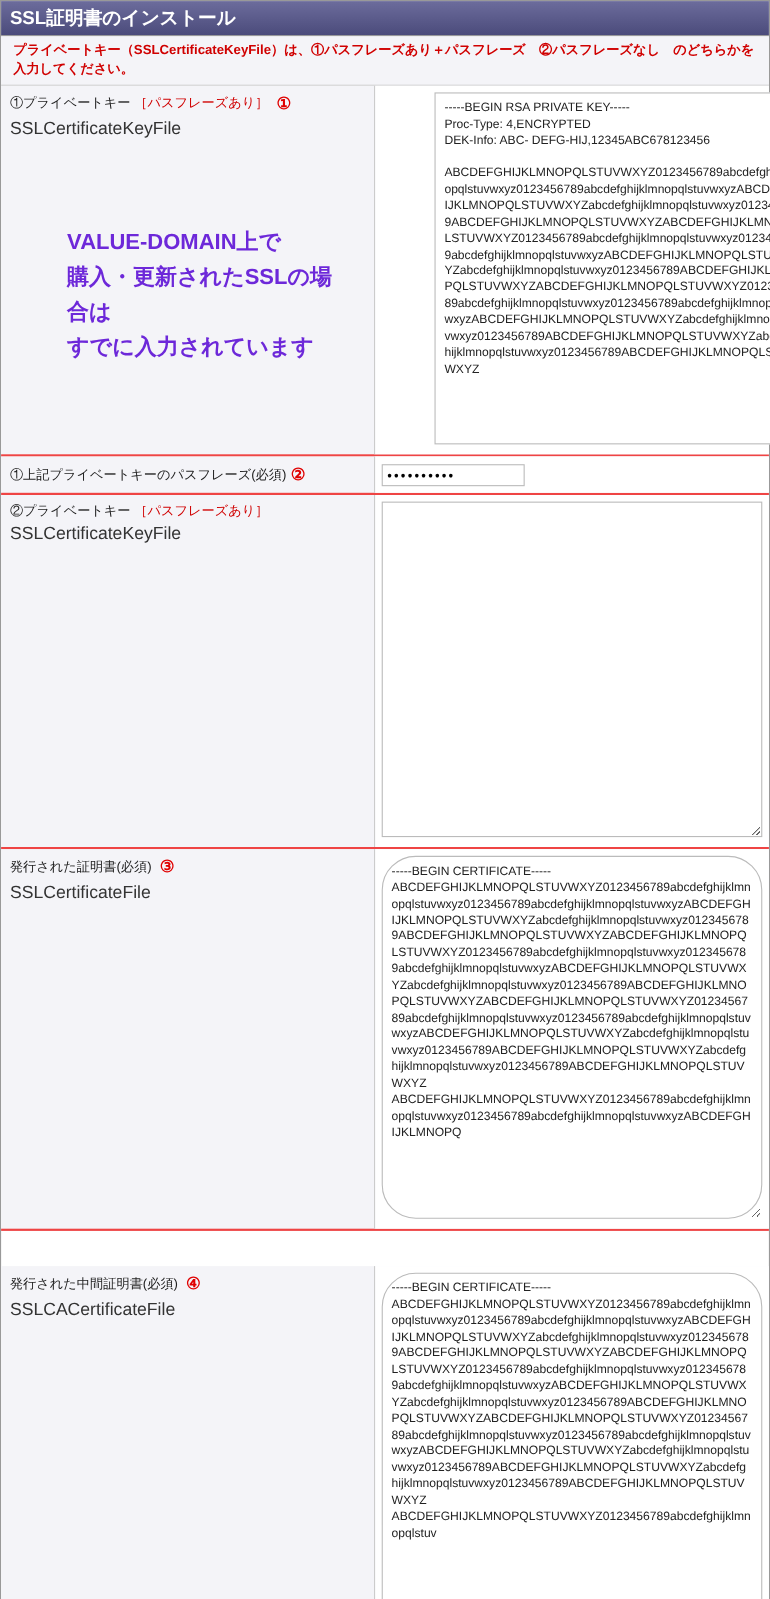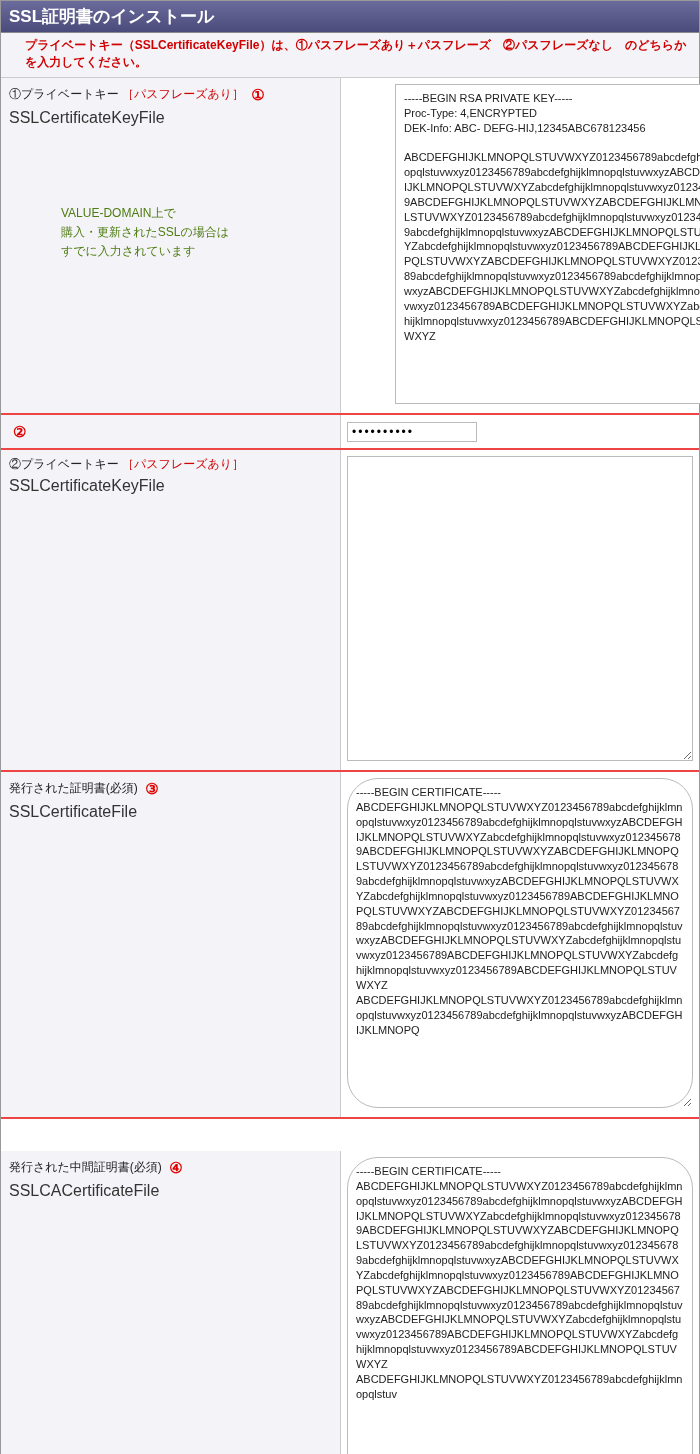--- a/index.html
+++ b/index.html
@@ -18,21 +18,21 @@
     color: #fff;
     font-weight: bold;
     font-size: 17px;
     padding: 4px 8px;
     border-bottom: 1px solid #888;
   }
   .notice {
     color: #d00000;
     font-weight: bold;
     font-size: 12px;
-    padding: 4px 6px 6px 24px;
+    padding: 4px 6px 6px 11px;
     background: #f4f4f8;
     border-bottom: 1px solid #ccc;
   }
   .row {
     display: flex;
     border-bottom: 2px solid #ef4444;
     background: #f4f4f8;
   }
   .row:last-of-type { border-bottom: none; margin-top: 32px; }
   .label-col {
@@ -88,23 +88,23 @@
     font-weight: bold;
     font-size: 15px;
     margin-left: 4px;
     vertical-align: middle;
   }
   .overlay-note {
     position: absolute;
     left: 60px;
     top: 126px;
     width: 260px;
-    color: #4d7c0f;
-    font-weight: normal;
-    font-size: 12px;
+    color: #6d28d9;
+    font-weight: bold;
+    font-size: 20px;
     line-height: 1.6;
     pointer-events: none;
   }
   .h-370 { height: 320px; margin-left: 48px; }
   .h-360 { height: 305px; }
   .h-335 { height: 330px; border-radius: 31px; }
   .passrow .label-col { display: flex; align-items: center; }
   .passrow .field-col { display: flex; align-items: center; padding-top:5px; padding-bottom:5px;}
 </style>
 </head>
@@ -132,20 +132,21 @@
 Proc-Type: 4,ENCRYPTED
 DEK-Info: ABC- DEFG-HIJ,12345ABC678123456
 
 ABCDEFGHIJKLMNOPQLSTUVWXYZ0123456789abcdefghijklmnopqlstuvwxyz0123456789abcdefghijklmnopqlstuvwxyzABCDEFGHIJKLMNOPQLSTUVWXYZabcdefghijklmnopqlstuvwxyz0123456789ABCDEFGHIJKLMNOPQLSTUVWXYZABCDEFGHIJKLMNOPQLSTUVWXYZ0123456789abcdefghijklmnopqlstuvwxyz0123456789abcdefghijklmnopqlstuvwxyzABCDEFGHIJKLMNOPQLSTUVWXYZabcdefghijklmnopqlstuvwxyz0123456789ABCDEFGHIJKLMNOPQLSTUVWXYZABCDEFGHIJKLMNOPQLSTUVWXYZ0123456789abcdefghijklmnopqlstuvwxyz0123456789abcdefghijklmnopqlstuvwxyzABCDEFGHIJKLMNOPQLSTUVWXYZabcdefghijklmnopqlstuvwxyz0123456789ABCDEFGHIJKLMNOPQLSTUVWXYZabcdefghijklmnopqlstuvwxyz0123456789ABCDEFGHIJKLMNOPQLSTUVWXYZ</textarea>
       </div>
     </div>
   </div>
 
   <div class="row passrow">
     <div class="label-col">
+      <span>①上記プライベートキーのパスフレーズ(必須)</span>
       <span class="circ-num">②</span>
     </div>
     <div class="field-col">
       <input type="password" value="●●●●●●●●●●" style="">
     </div>
   </div>
 
   <div class="row">
     <div class="label-col">
       <span class="label-main">②プライベートキー</span>

